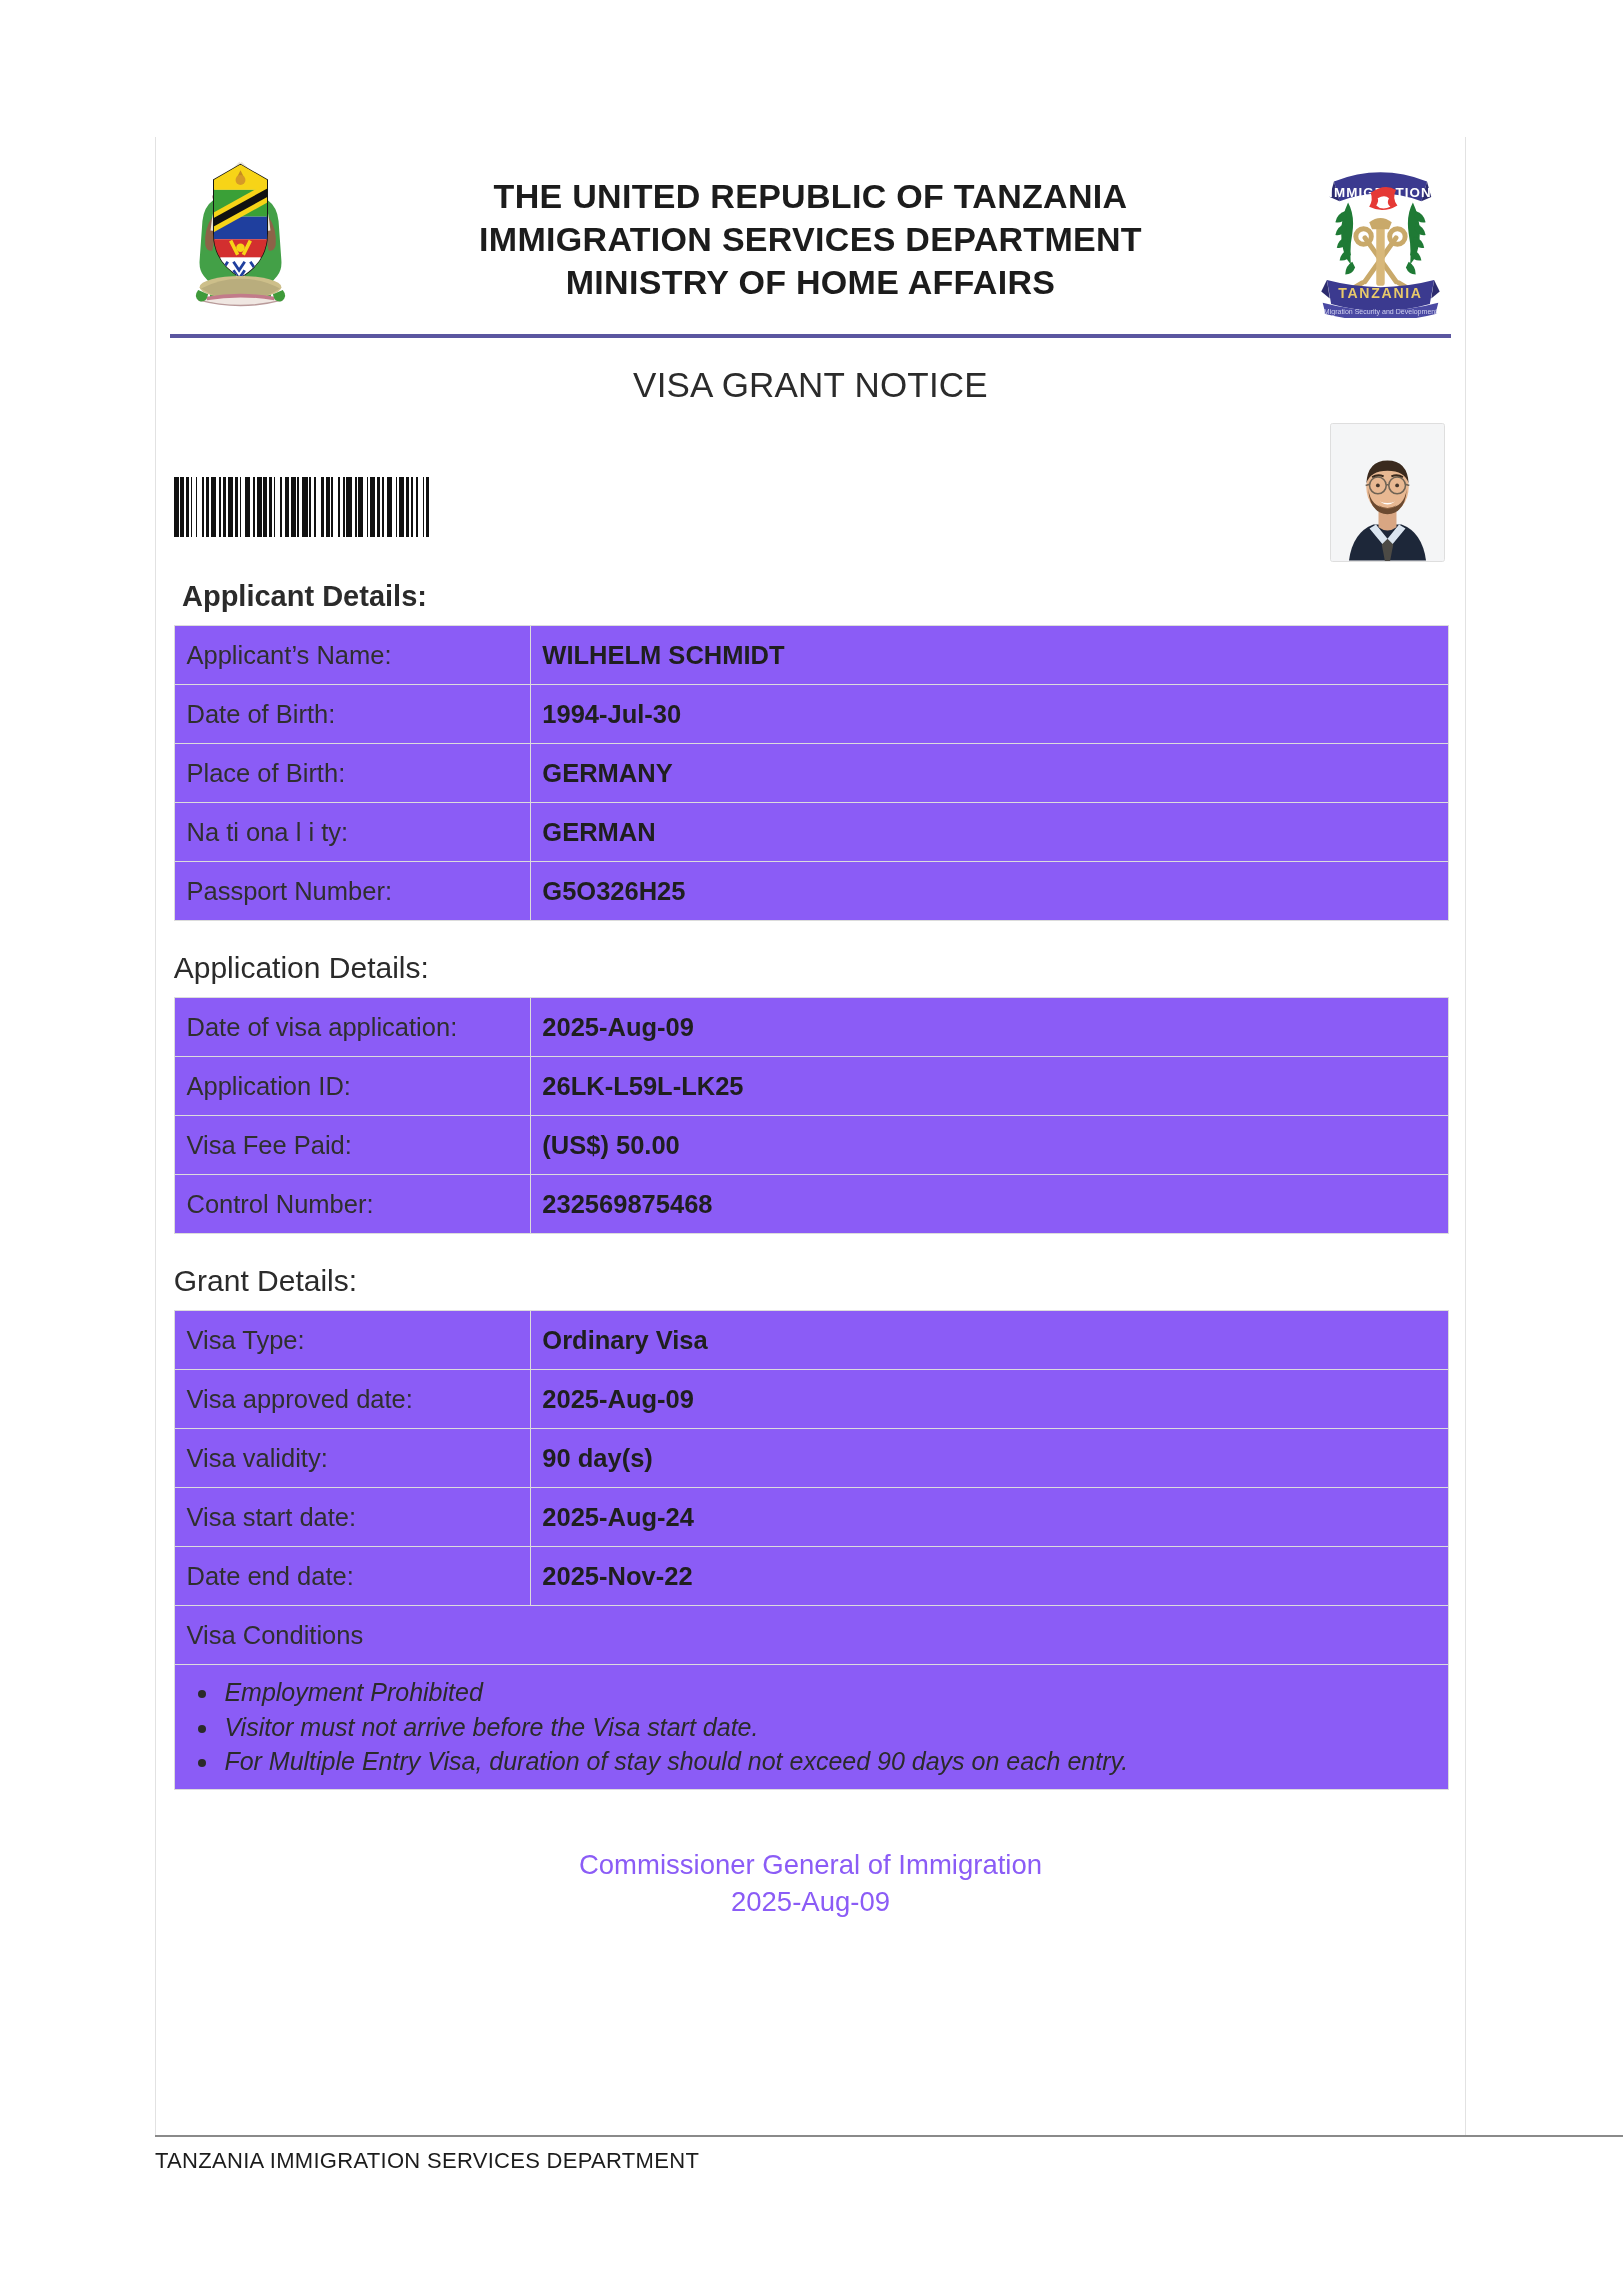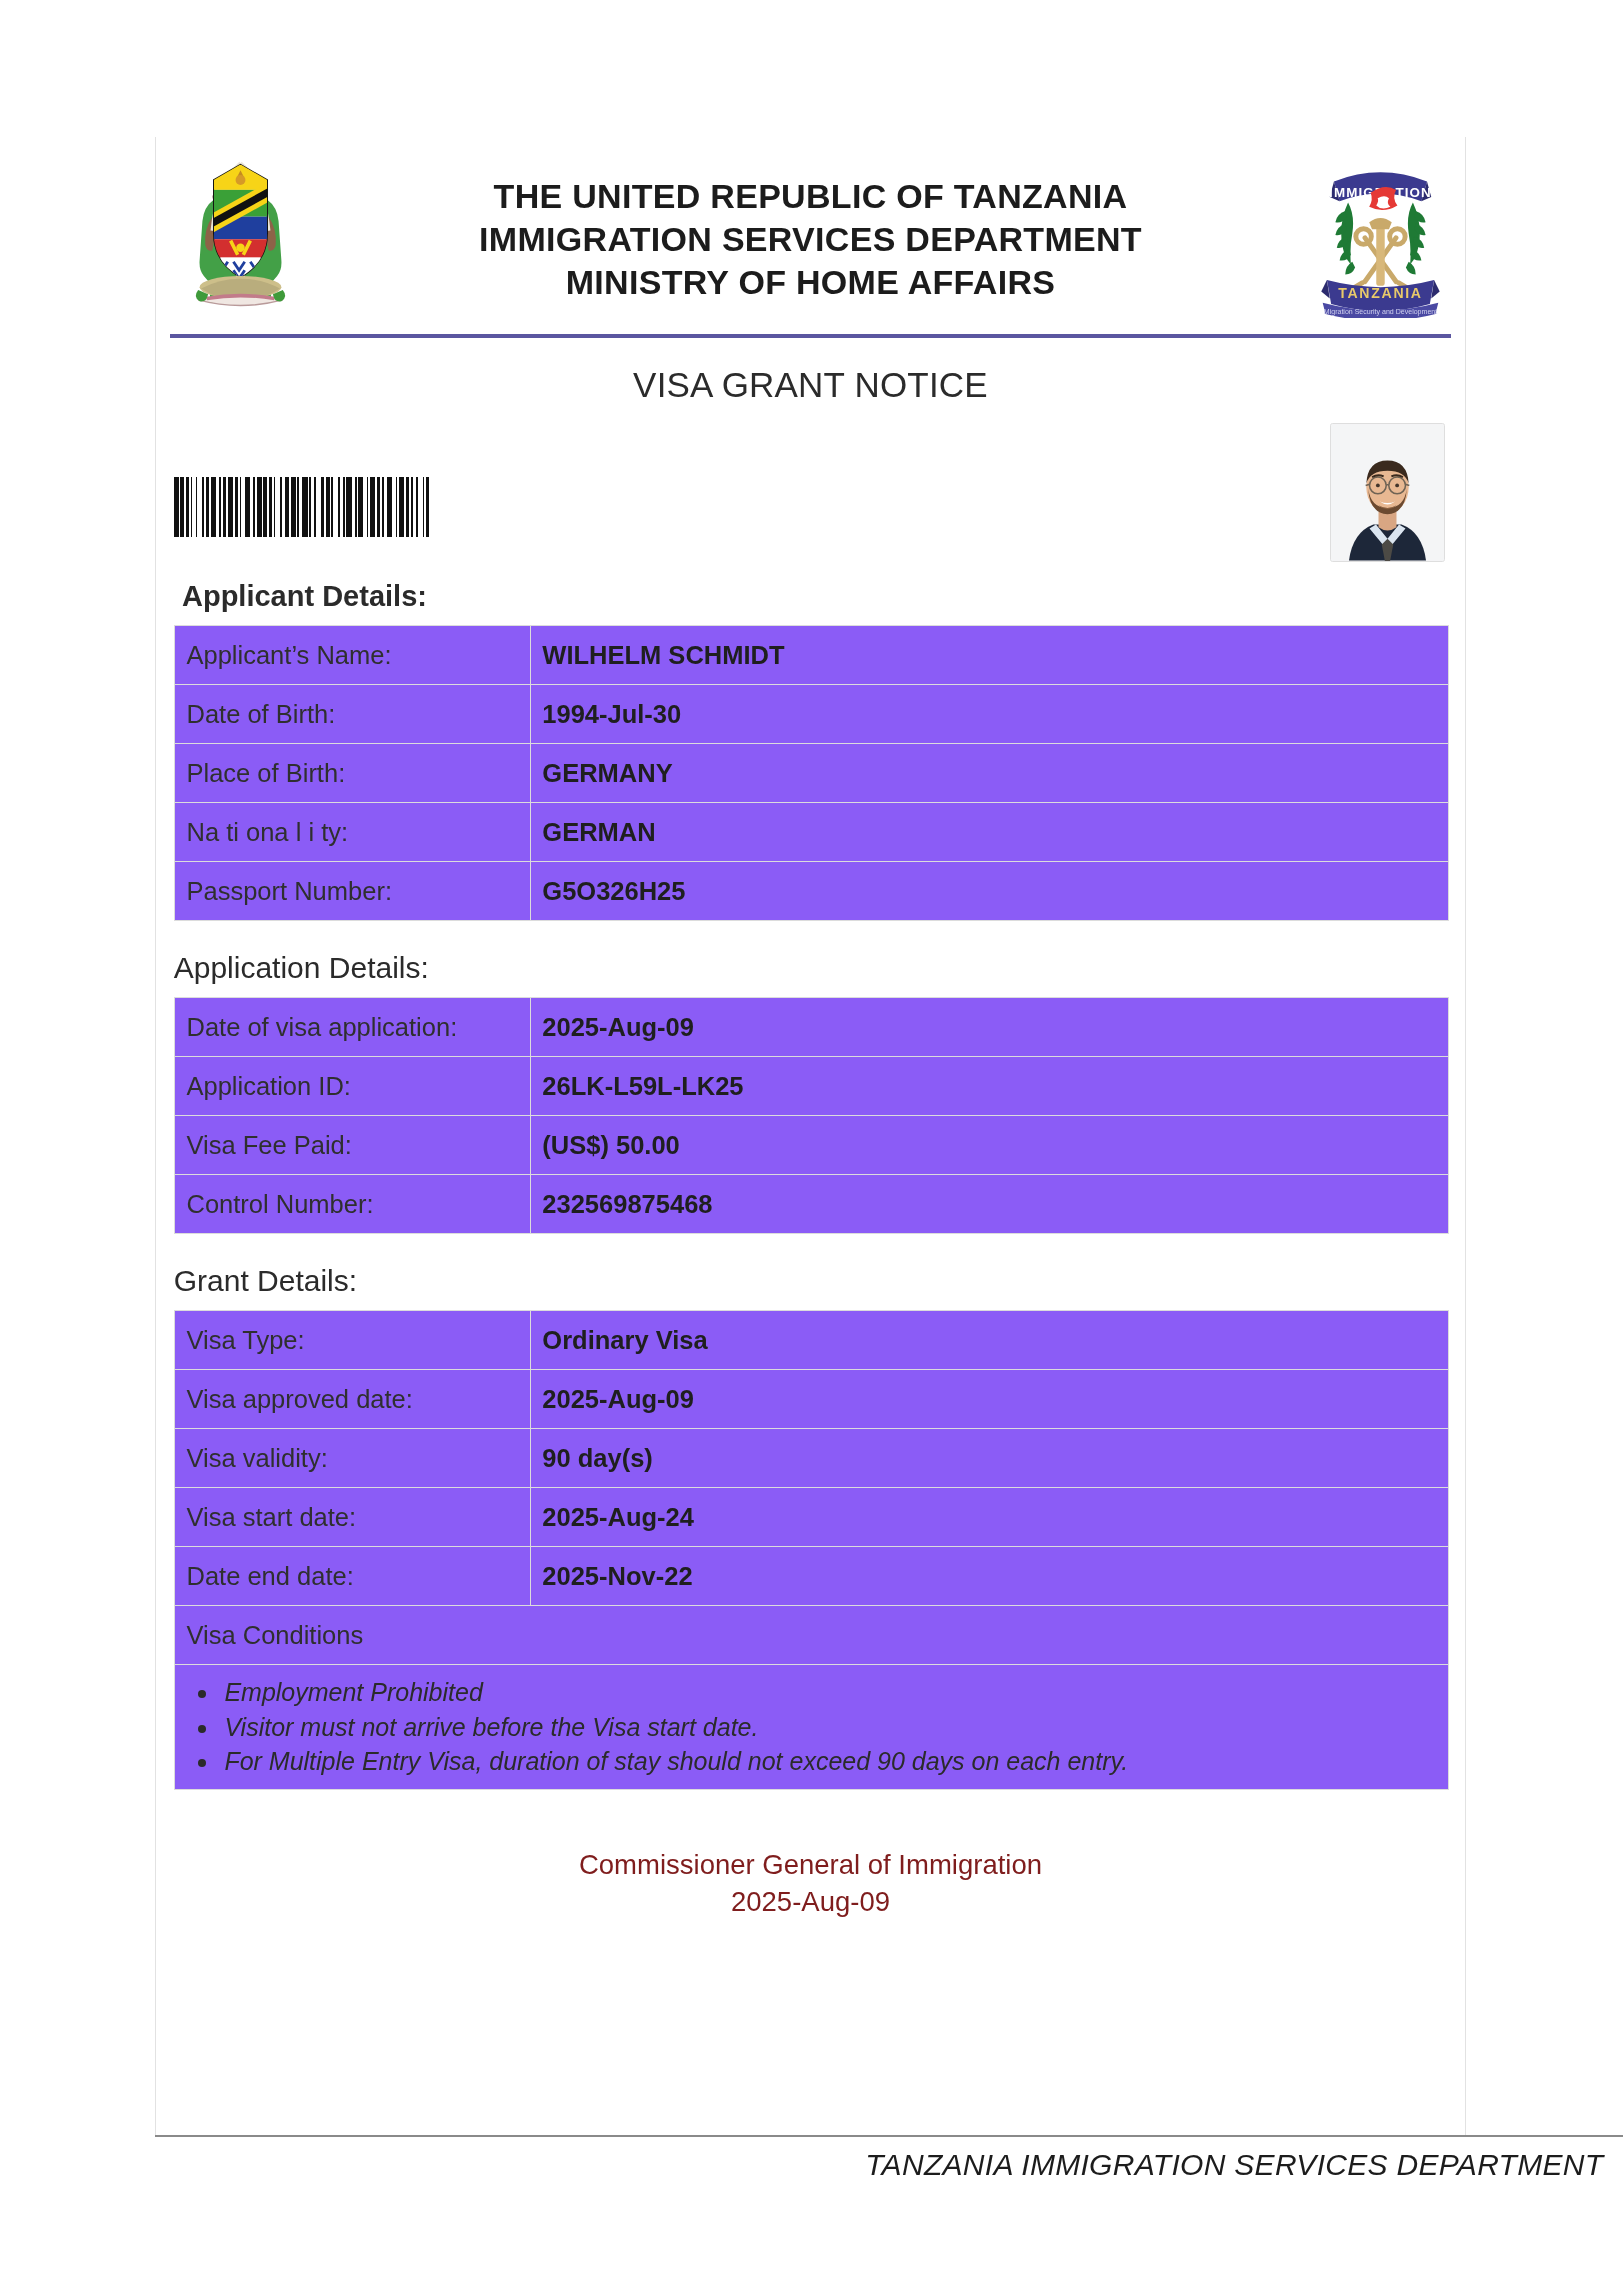--- a/index.html
+++ b/index.html
@@ -154,44 +154,43 @@
     color: #2b2b2b;
     padding-left: 3.9px;
   }
 
   
   .sign {
     text-align: center;
     margin-top: 56px;
     font-size: 27.5px;
     line-height: 1.35;
-    color: #7f1d1d;
+    color: #8b5cf6;
   }
 
   
   .footer {
     position: absolute;
     left: 155px;
     right: 0;
     top: 2135px;
     width: 1468px;
   }
   .footer-rule {
     height: 2px;
     background: #8a8a8a;
     margin-left: 0;
     margin-right: 0;
   }
   .footer-text {
-    text-align: right;
-    font-size: 30px;
+    text-align: left;
+    font-size: 22px;
     color: #1c1c1c;
     padding: 10.5px 19.6px 0 0;
     letter-spacing: 0.3px;
-    font-style: italic;
   }
 </style>
 </head>
 <body>
 
 <div class="page">
  <div class="page-inner">
 
   <div class="header">
 

